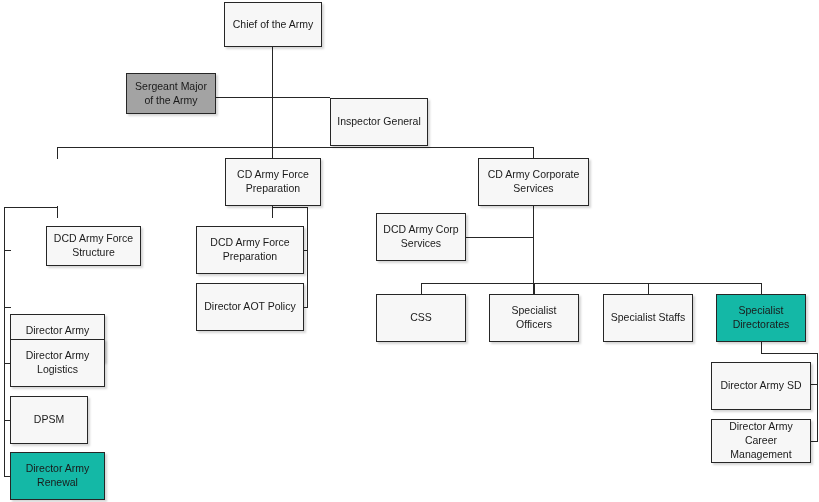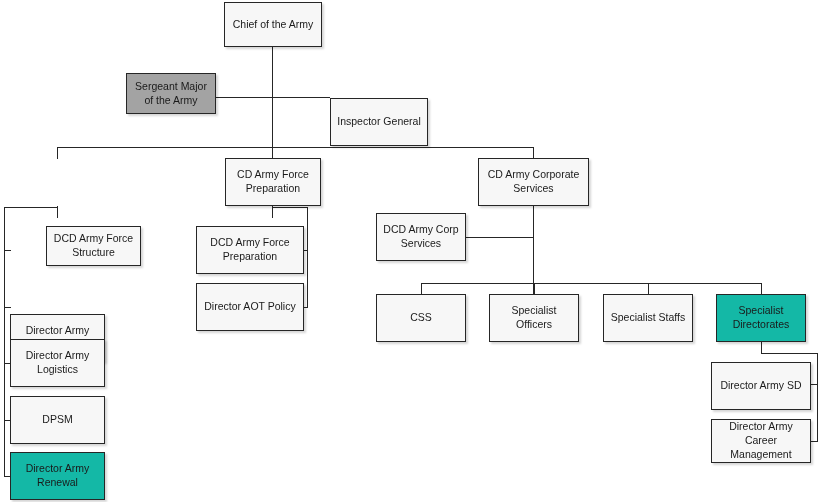--- a/index.html
+++ b/index.html
@@ -93,21 +93,21 @@
     </div>
     <div class="node" style="left: 10px; top: 226px; width: 95px; height: 40px; background: rgb(247, 247, 247); border-color: rgb(38, 38, 38); color: rgb(26, 26, 26); margin-left: 36px;">
       <span>DCD Army Force Structure</span>
     </div>
     <div class="node" style="left: 10px; top: 283px; width: 95px; height: 48px; background: rgb(247, 247, 247); border-color: rgb(38, 38, 38); color: rgb(26, 26, 26); margin-top: 31px;">
       <span>Director Army Structure</span>
     </div>
     <div class="node" style="left: 10px; top: 339px; width: 95px; height: 48px; background: rgb(247, 247, 247); border-color: rgb(38, 38, 38); color: rgb(26, 26, 26);">
       <span>Director Army Logistics</span>
     </div>
-    <div class="node" style="left: 10px; top: 396px; width: 95px; height: 48px; background: rgb(247, 247, 247); border-color: rgb(38, 38, 38); color: rgb(26, 26, 26);">
+    <div class="node" style="left: 10px; top: 396px; width: 78px; height: 48px; background: rgb(247, 247, 247); border-color: rgb(38, 38, 38); color: rgb(26, 26, 26);">
       <span>DPSM</span>
     </div>
     <div class="node" style="left: 10px; top: 452px; width: 95px; height: 48px; background: #14b8a6; border-color: rgb(38, 38, 38); color: rgb(26, 26, 26);">
       <span>Director Army Renewal</span>
     </div>
     <div class="node" style="left: 196px; top: 226px; width: 108px; height: 48px; background: rgb(247, 247, 247); border-color: rgb(38, 38, 38); color: rgb(26, 26, 26); text-align: center;">
       <span>DCD Army Force Preparation</span>
     </div>
     <div class="node" style="left: 196px; top: 283px; width: 108px; height: 48px; background: rgb(247, 247, 247); border-color: rgb(38, 38, 38); color: rgb(26, 26, 26);">
       <span>Director AOT Policy</span>

